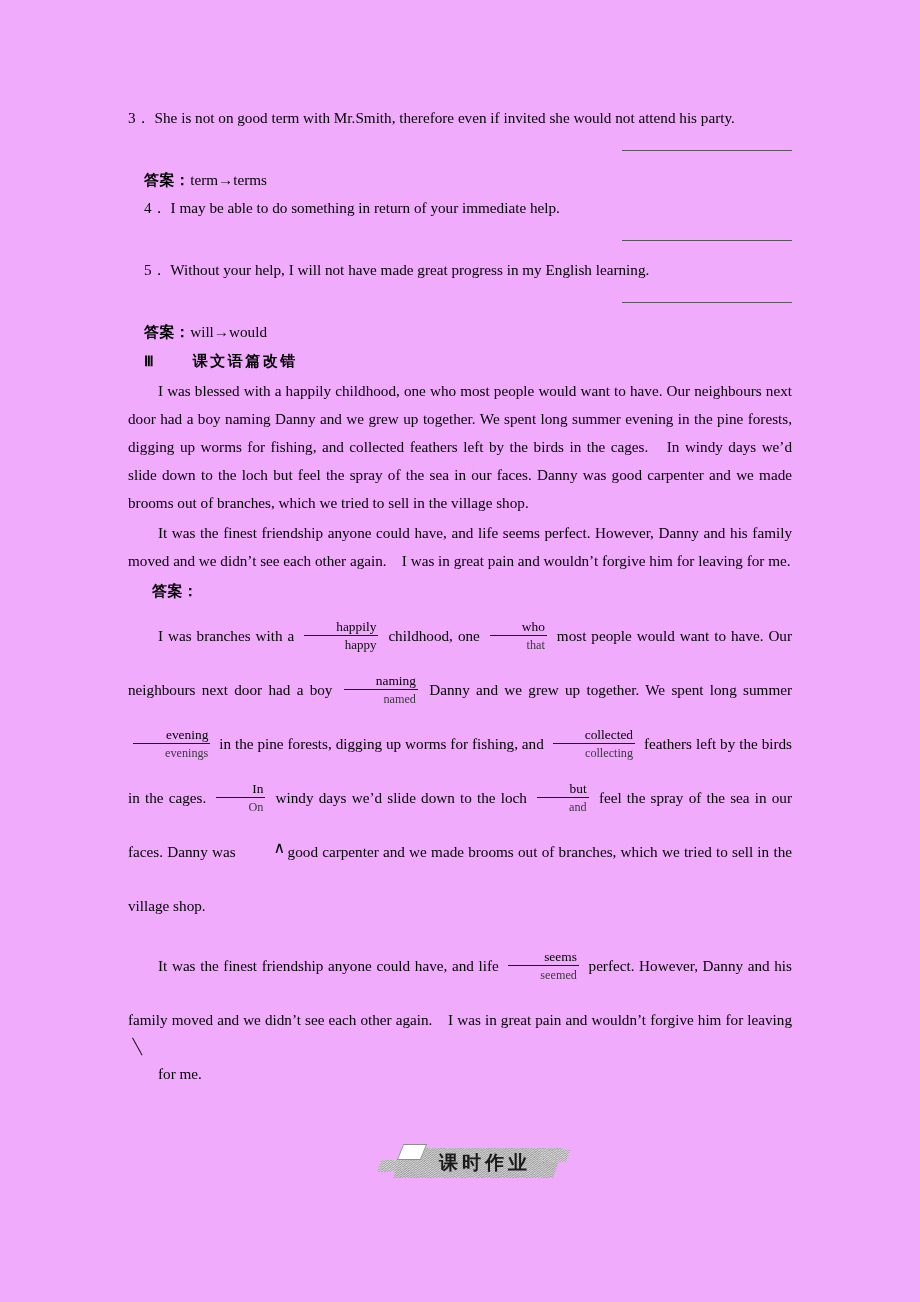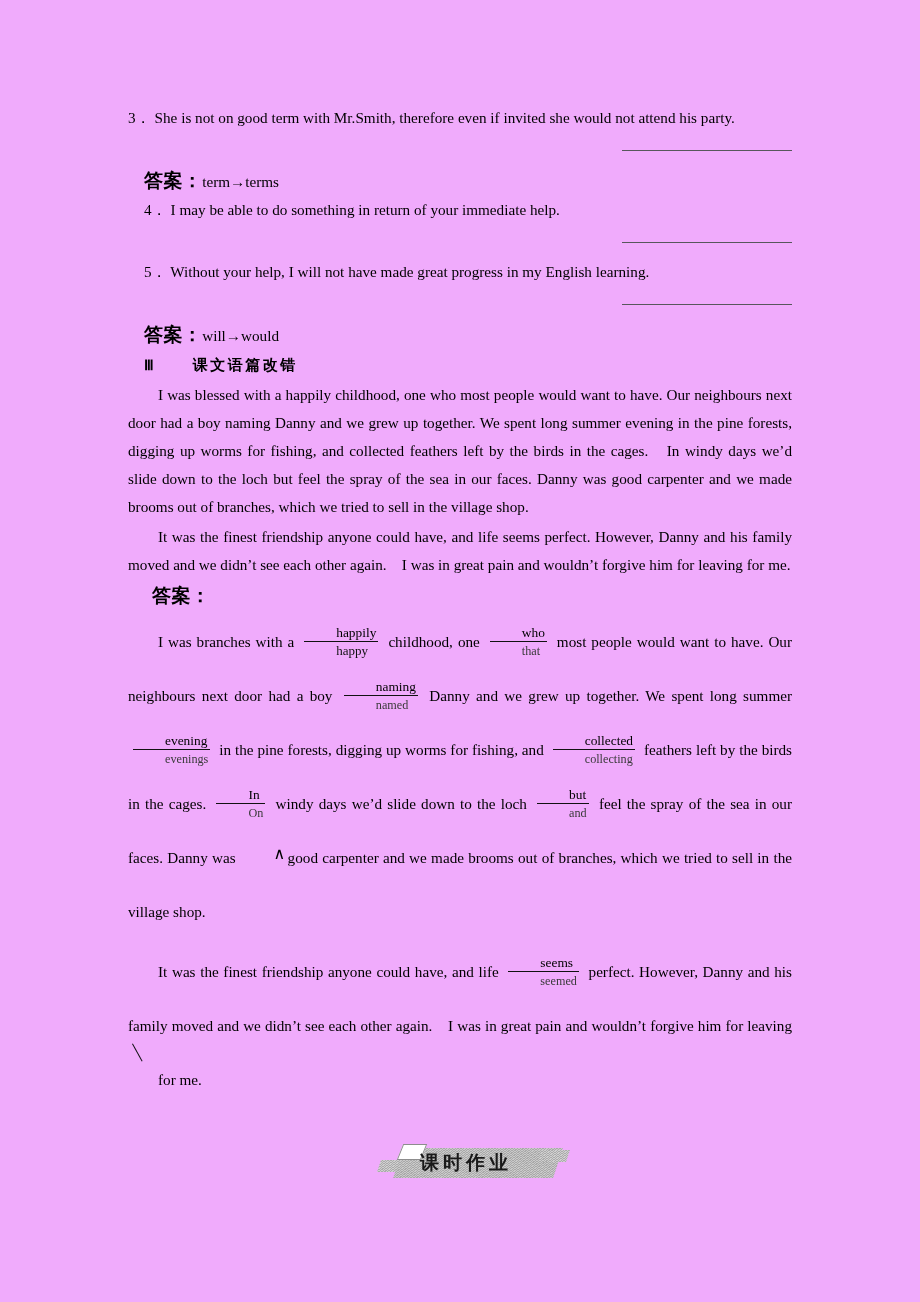--- a/index.html
+++ b/index.html
@@ -46,21 +46,21 @@
   .ans-line {
     font-size: 15.2px;
     line-height: 28px;
     margin: 0;
     white-space: nowrap;
     padding-left: 16px;
   }
   .cn-bold {
     font-family: "DejaVu Sans", "Liberation Sans", sans-serif;
     font-weight: bold;
-    font-size: 19px;
+    font-size: 15px;
     letter-spacing: 0.4px;
   }
   .rule-wrap {
     height: 34px;
     position: relative;
   }
   .rule {
     position: absolute;
     right: 0;
     top: 18px;
@@ -87,21 +87,21 @@
     font-weight: bold;
     font-size: 15px;
     letter-spacing: 2.5px;
     margin-left: 38px;
   }
 
   
   .frac {
     display: inline-block;
     vertical-align: -0.52em;
-    text-align: left;
+    text-align: right;
     margin: 0 4px;
     line-height: 1;
   }
   .frac .top {
     display: block;
     font-family: "Liberation Serif", serif;
     font-size: 13.4px;
     line-height: 15px;
     padding: 0 3px 1px 3px;
     white-space: nowrap;
@@ -224,21 +224,21 @@
     left: 400px;
     top: 2px;
     width: 22px;
     height: 14px;
     border: 1.2px solid #8d8d8d;
     background: #ffffff;
     transform: skewX(-22deg);
   }
   .ribbon-text {
     position: absolute;
-    left: 401px;
+    left: 420px;
     top: 8px;
     width: 130px;
     text-align: center;
     font-family: "DejaVu Sans", "Liberation Sans", sans-serif;
     font-weight: bold;
     font-size: 19px;
     letter-spacing: 4px;
     color: #1a1a1a;
     white-space: nowrap;
   }

